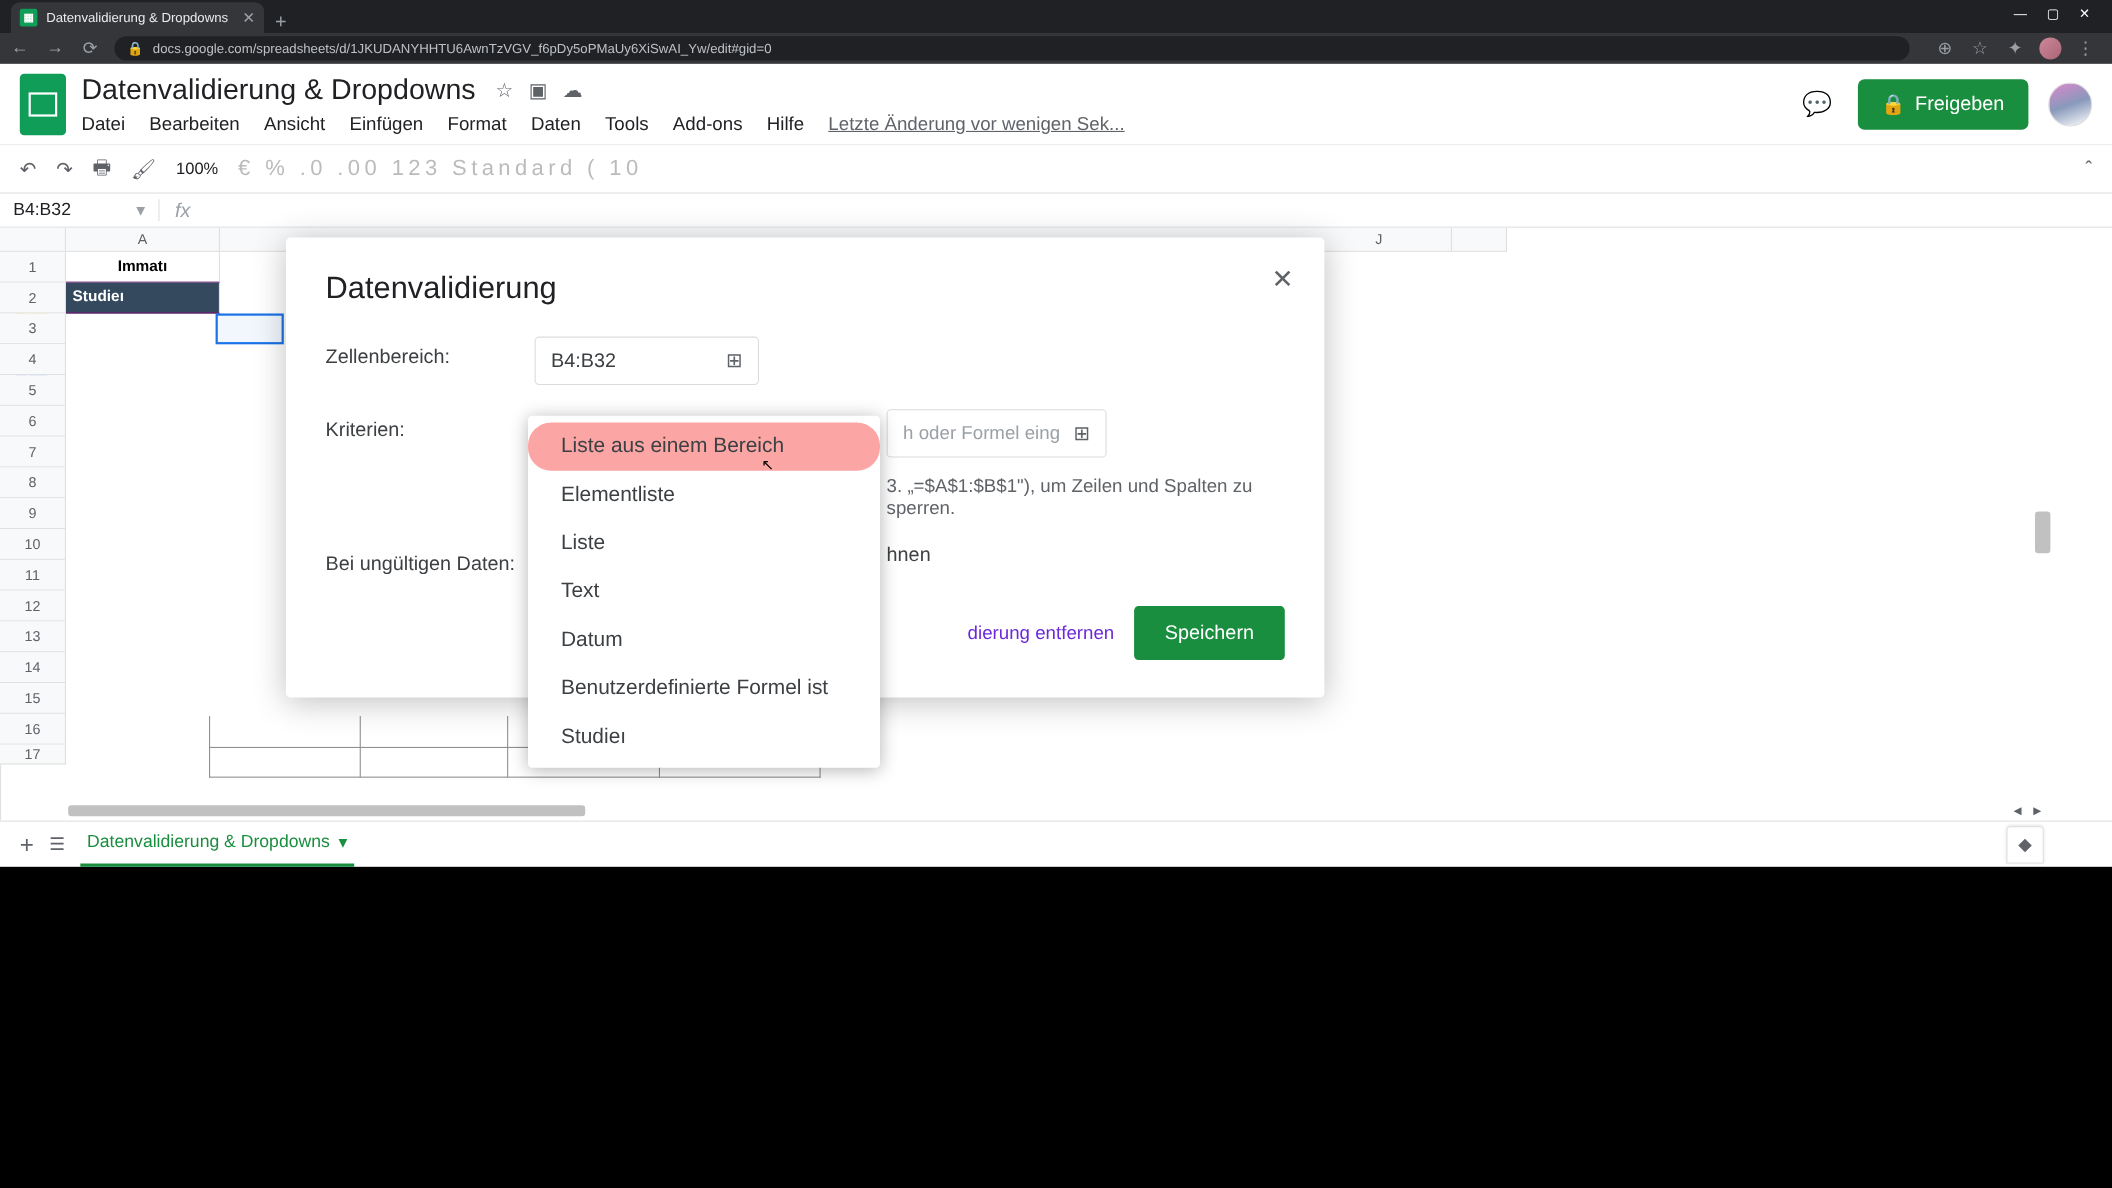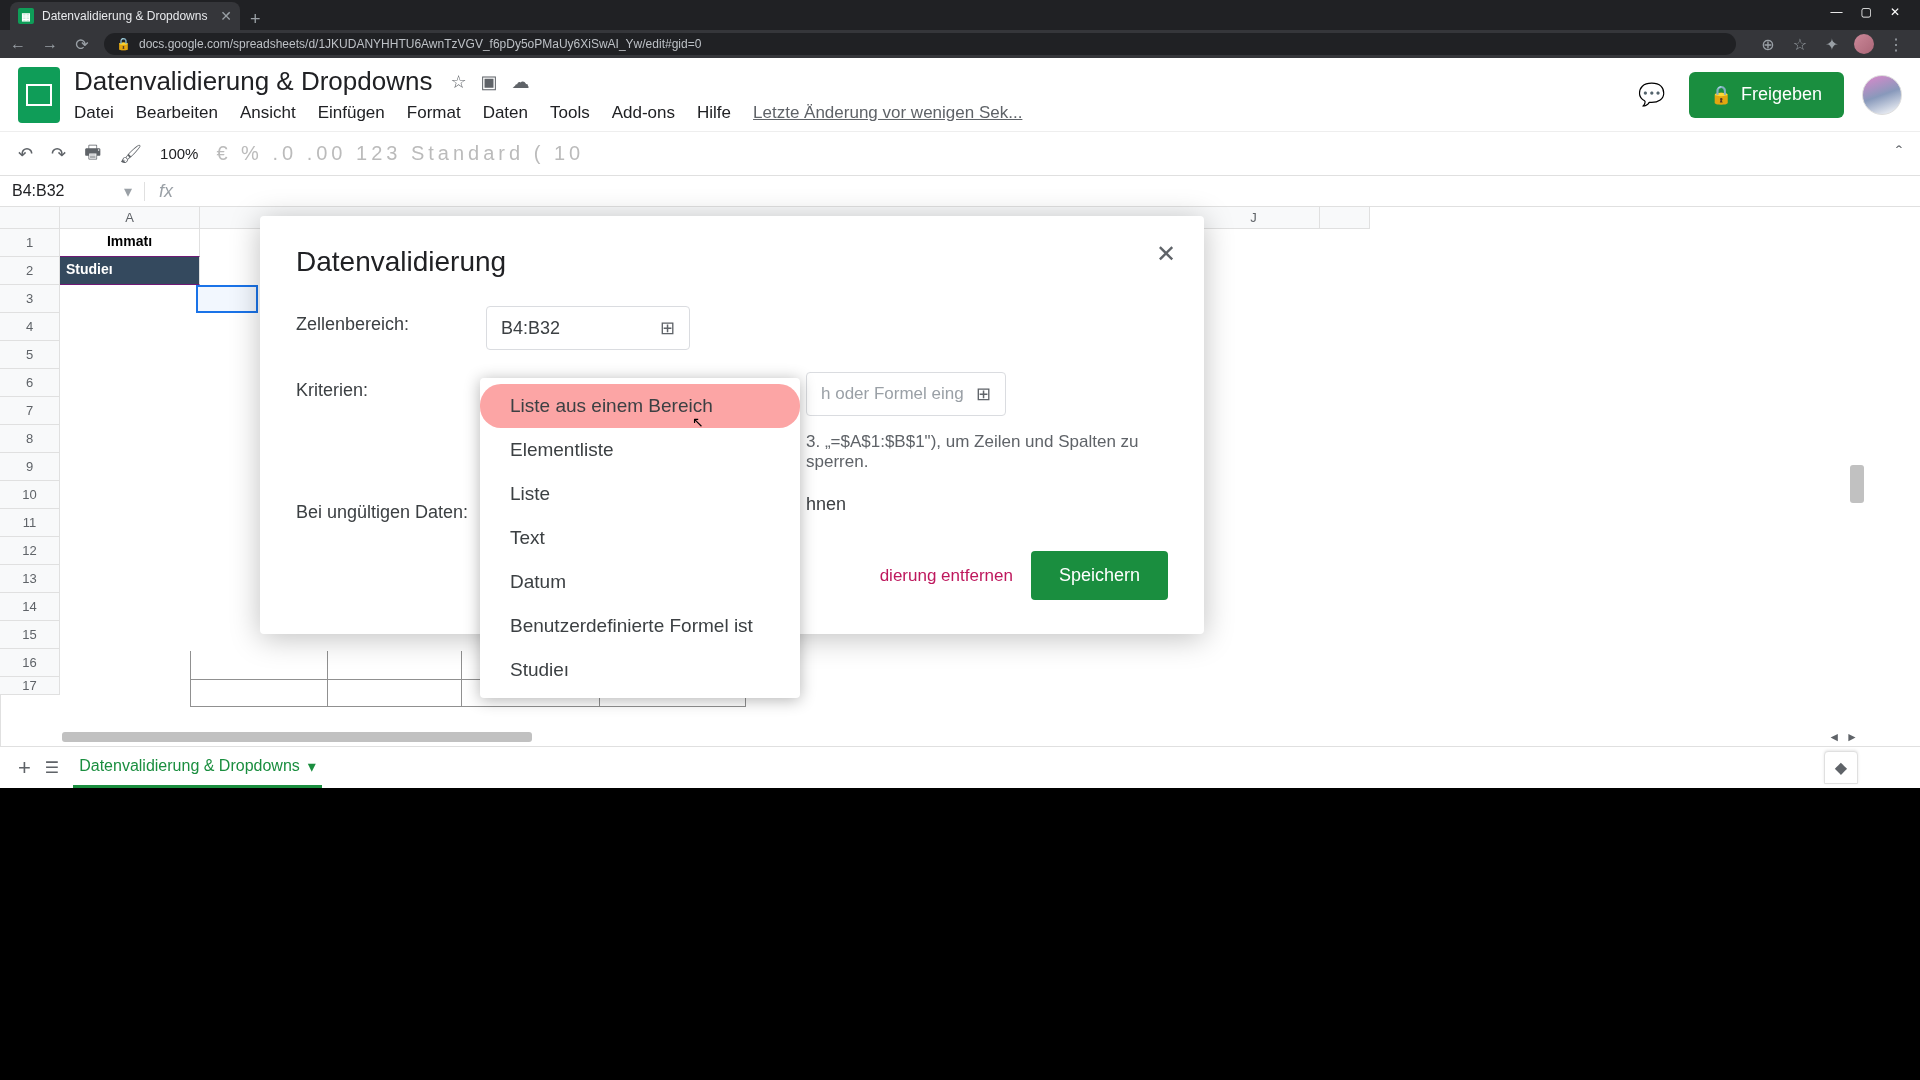--- a/index.html
+++ b/index.html
@@ -74,21 +74,21 @@
 .modal-title { font-size: 28px; color: #202124; margin-bottom: 28px; font-weight: 400; }
 .modal-close { position: absolute; top: 24px; right: 28px; font-size: 24px; color: #5f6368; cursor: pointer; }
 .modal-row { display: flex; align-items: flex-start; margin-bottom: 22px; }
 .modal-label { width: 190px; font-size: 18px; color: #3c4043; padding-top: 8px; }
 .range-input { border: 1px solid #dadce0; height: 44px; width: 204px; padding: 0 14px; font-size: 18px; color: #3c4043; display: flex; align-items: center; justify-content: space-between; border-radius: 4px; }
 .grid-icon { color: #5f6368; font-size: 18px; }
 .criteria-input { border: 1px solid #dadce0; height: 44px; width: 200px; padding: 0 14px; font-size: 17px; color: #9aa0a6; display: flex; align-items: center; justify-content: space-between; border-radius: 4px; margin-left: 320px; }
 .hint-text { font-size: 17px; color: #5f6368; margin-left: 510px; margin-top: -6px; margin-bottom: 22px; }
 .invalid-row-text { font-size: 18px; color: #3c4043; margin-left: 500px; }
 .modal-buttons { display: flex; justify-content: flex-end; gap: 18px; margin-top: 28px; align-items: center; }
-.btn-remove { color: #be185d; font-size: 17px; padding: 10px 22px; border: 1px solid #dadce0; border-radius: 4px; cursor: pointer; }
+.btn-remove { color: #6d28d9; font-size: 17px; padding: 10px 22px; border: 1px solid #dadce0; border-radius: 4px; cursor: pointer; }
 .btn-save { background: #1a8e3f; color: #fff; font-size: 18px; font-weight: 500; padding: 14px 28px; border-radius: 4px; cursor: pointer; }
 .green-bar { position: absolute; left: 480px; width: 3px; background: #1a8e3f; }
 
 
 .dropdown { position: absolute; left: 480px; top: 320px; width: 320px; background: #fff; box-shadow: 0 2px 16px rgba(0,0,0,0.3); border-radius: 4px; z-index: 100; padding: 6px 0; }
 .dropdown-item { padding: 11px 30px; font-size: 19px; color: #3c4043; cursor: pointer; }
 .dropdown-item.hover { background: #fca5a5; border-radius: 21px; }
 .cursor-icon { position: absolute; left: 692px; top: 356px; z-index: 200; font-size: 14px; }
 
 

